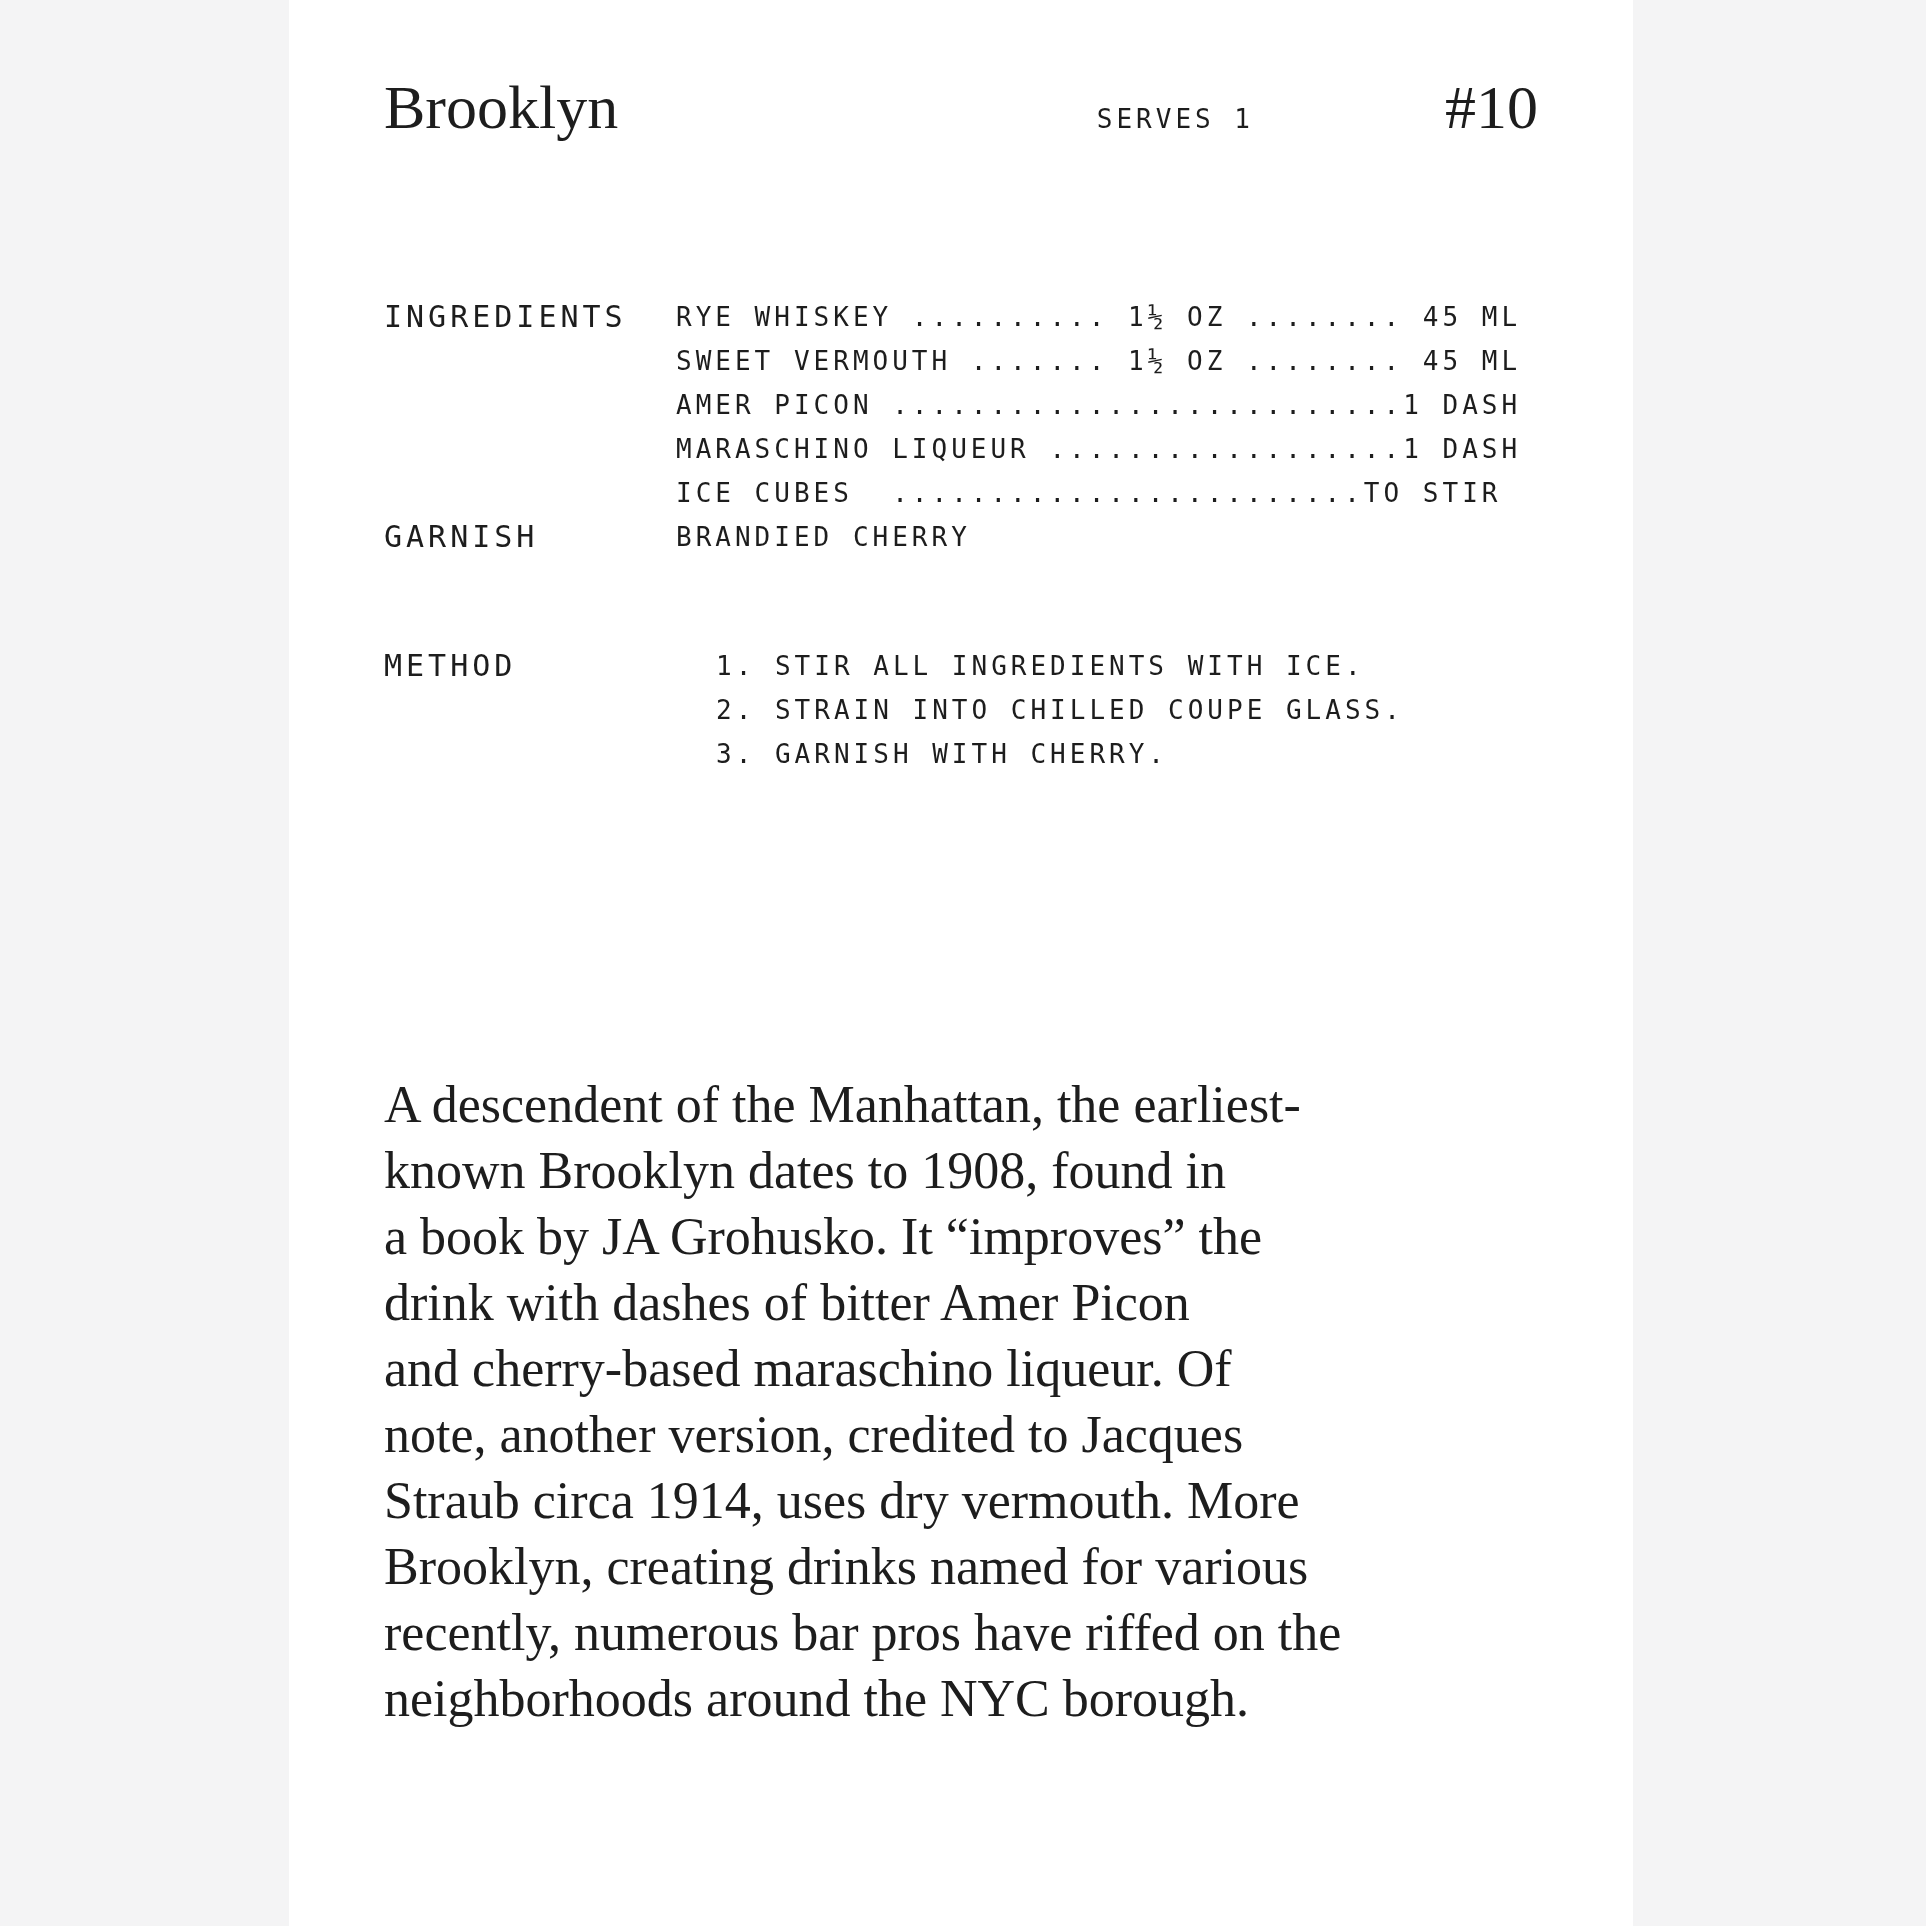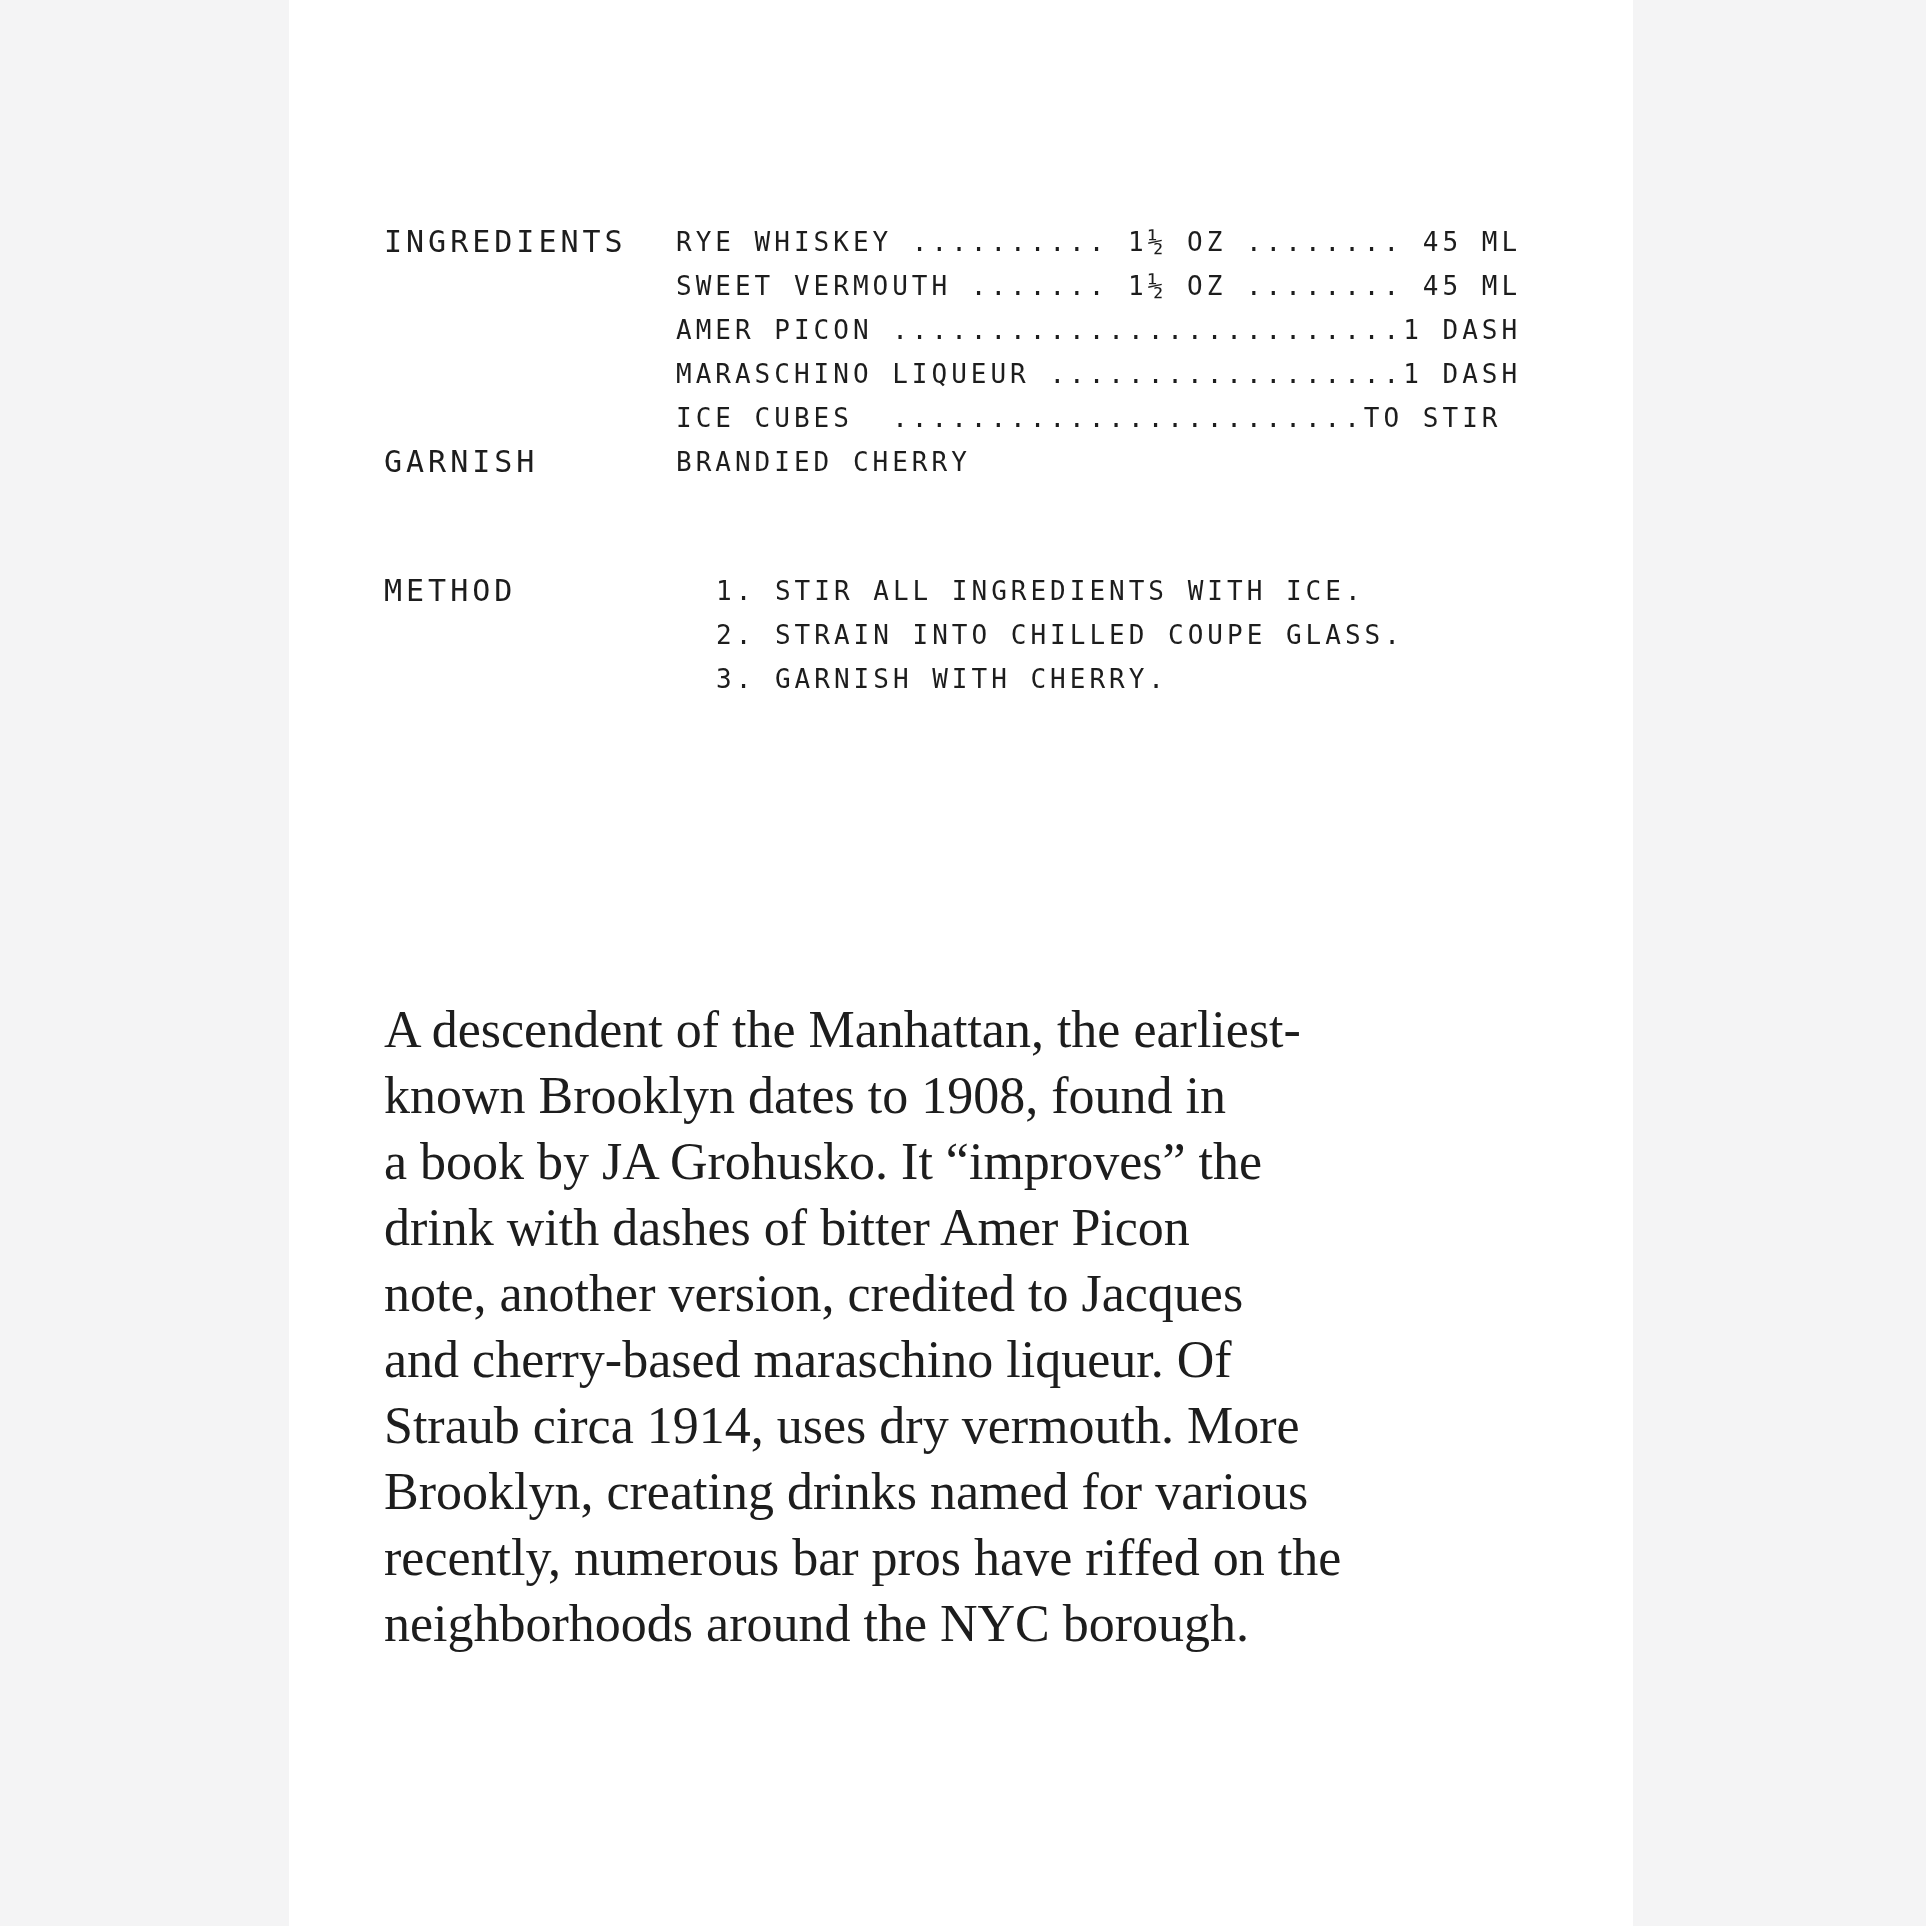--- a/index.html
+++ b/index.html
@@ -89,20 +89,27 @@
     letter-spacing:0;
     white-space:nowrap;
   }
 </style>
 </head>
 <body>
 
 <div class="canvas">
   <div class="page">
 
+    <div class="header">
+      <span class="title">Brooklyn</span>
+      <span class="header-spacer"></span>
+      <span class="serves">SERVES 1</span>
+      <span class="header-gap"></span>
+      <span class="issue-number">#10</span>
+    </div>
 
     <div class="section section-ingredients">
       <div class="label">INGREDIENTS</div>
       <div>
         <div class="mono">RYE WHISKEY .......... 1½ OZ ........ 45 ML</div>
         <div class="mono">SWEET VERMOUTH ....... 1½ OZ ........ 45 ML</div>
         <div class="mono">AMER PICON ..........................1 DASH</div>
         <div class="mono">MARASCHINO LIQUEUR ..................1 DASH</div>
         <div class="mono">ICE CUBES  ........................TO STIR</div>
       </div>
@@ -120,22 +127,22 @@
         <div class="mono">2. STRAIN INTO CHILLED COUPE GLASS.</div>
         <div class="mono">3. GARNISH WITH CHERRY.</div>
       </div>
     </div>
 
     <div class="description">
       <div class="line">A descendent of the Manhattan, the earliest-</div>
       <div class="line">known Brooklyn dates to 1908, found in</div>
       <div class="line">a book by JA Grohusko. It “improves” the</div>
       <div class="line">drink with dashes of bitter Amer Picon</div>
+      <div class="line">and cherry-based maraschino liqueur. Of</div>
       <div class="line">note, another version, credited to Jacques</div>
-      <div class="line">and cherry-based maraschino liqueur. Of</div>
       <div class="line">Straub circa 1914, uses dry vermouth. More</div>
       <div class="line">Brooklyn, creating drinks named for various</div>
       <div class="line">recently, numerous bar pros have riffed on the</div>
       <div class="line">neighborhoods around the NYC borough.</div>
     </div>
 
   </div>
 </div>
 
 

